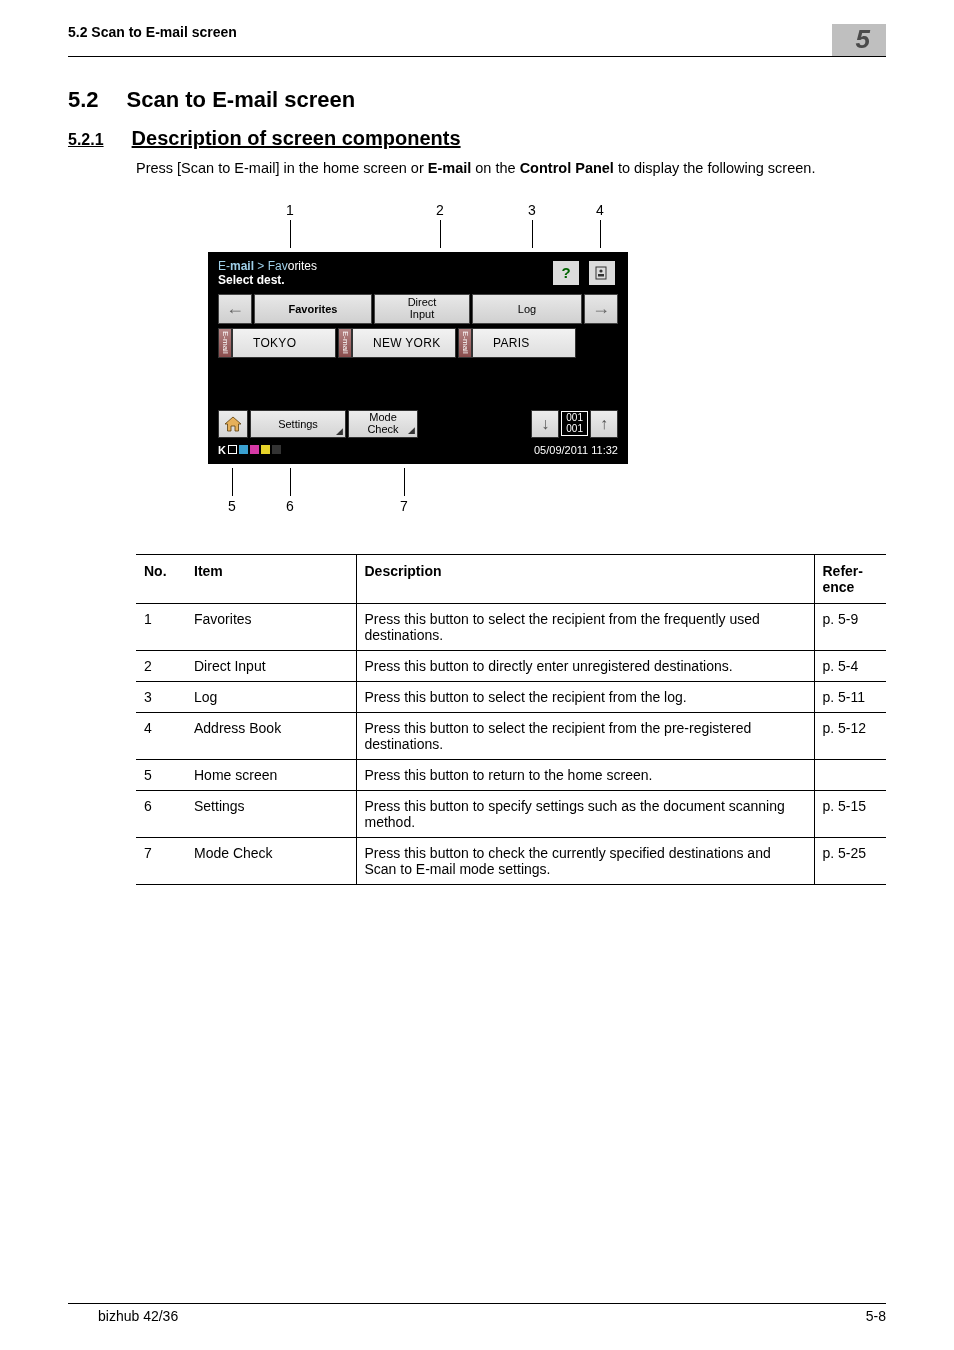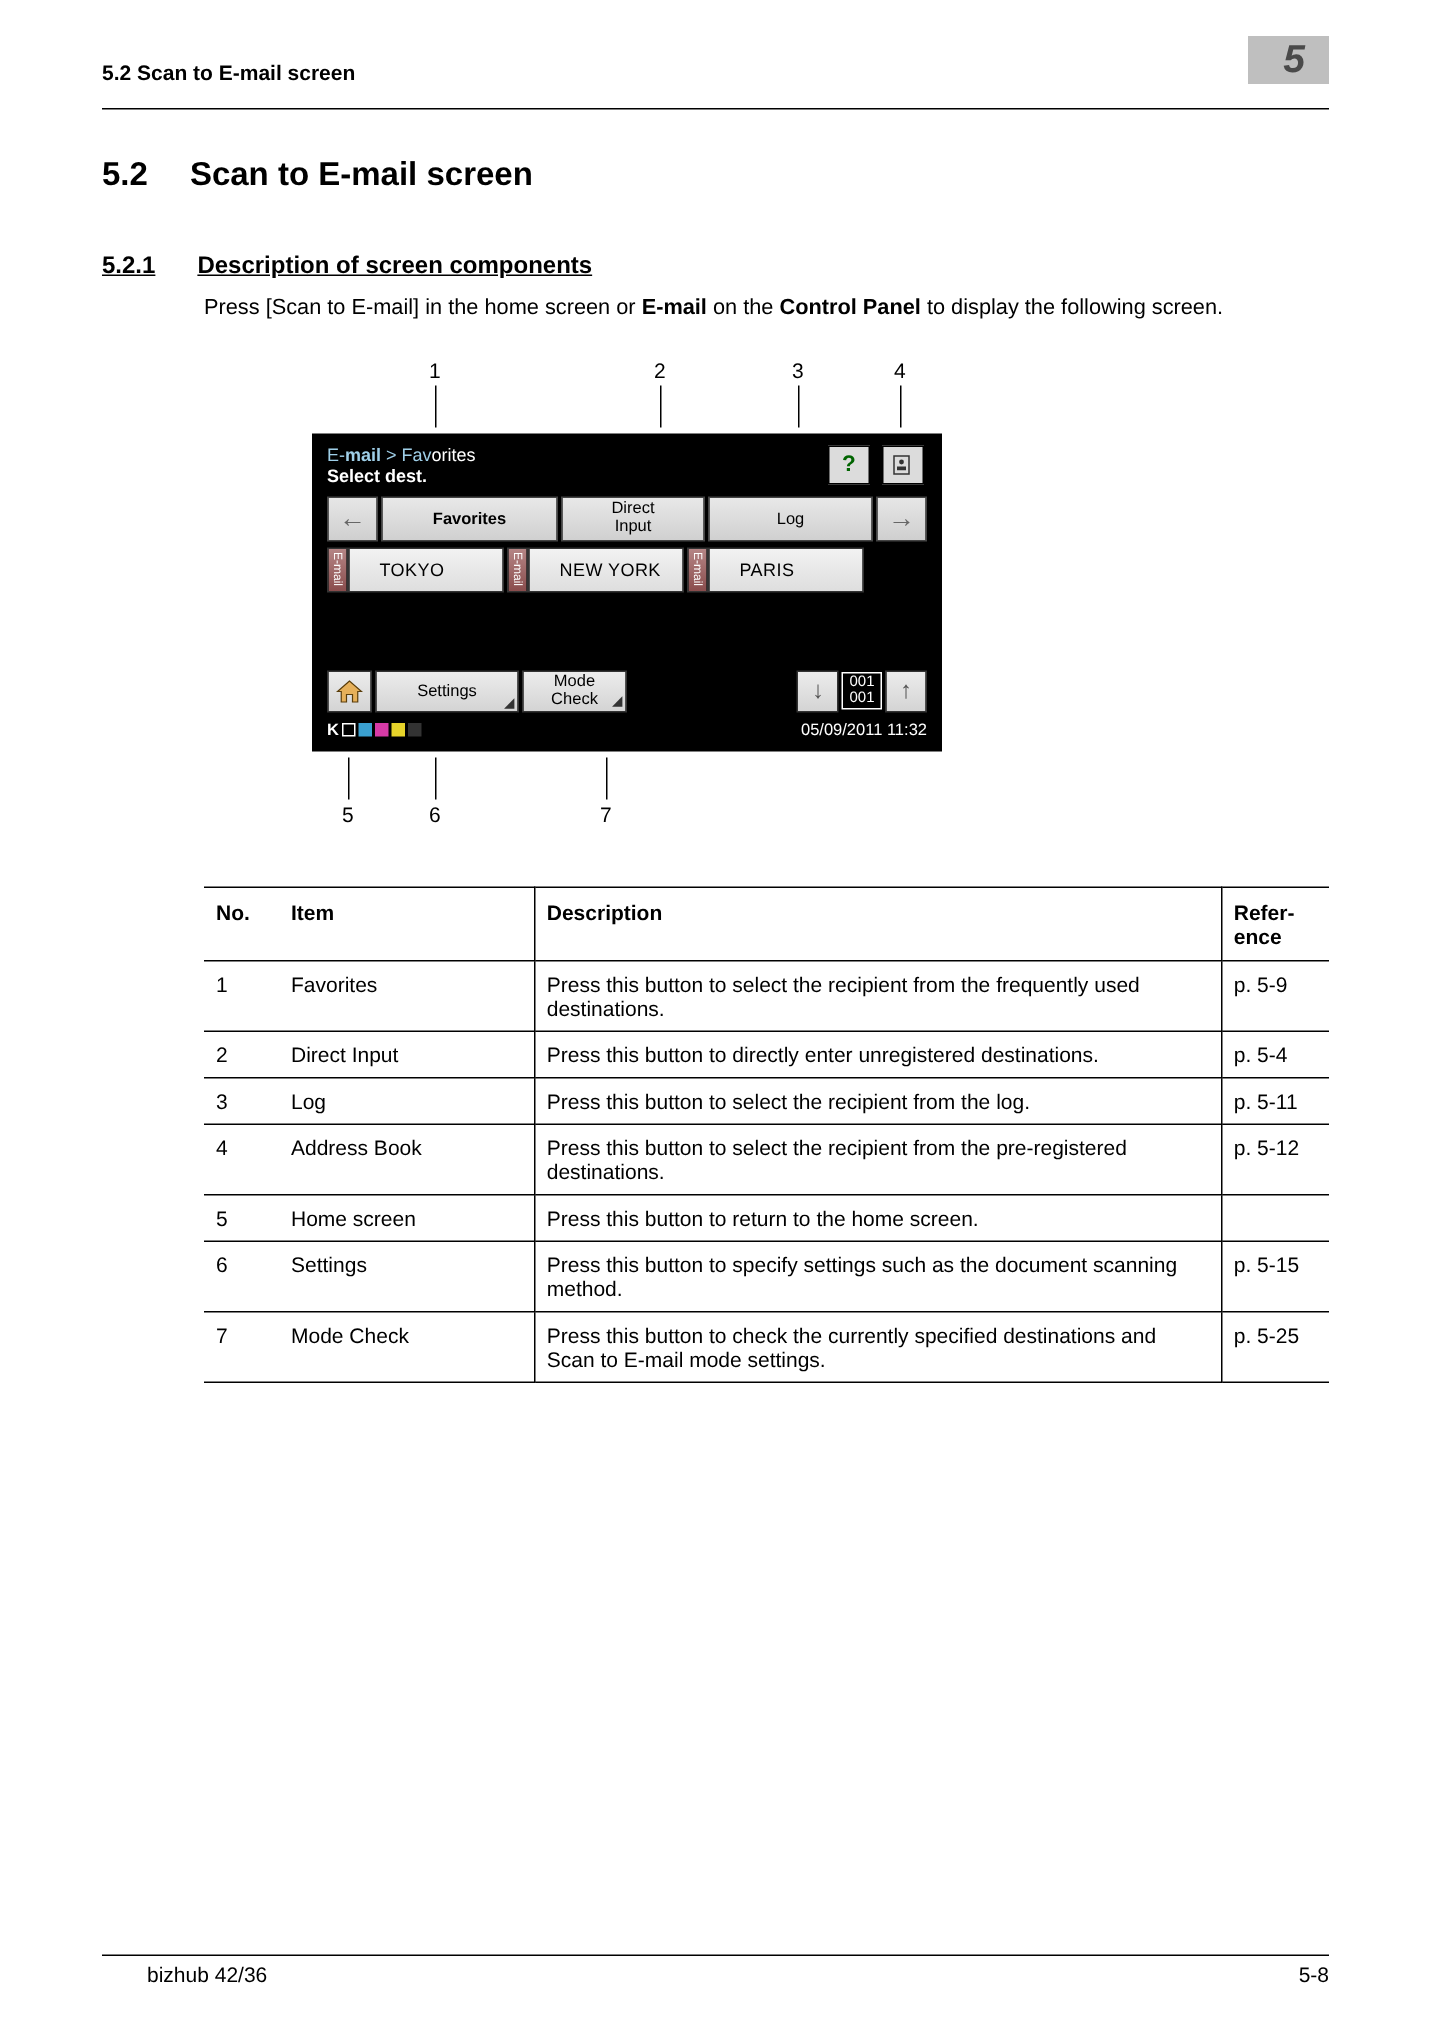--- a/index.html
+++ b/index.html
@@ -13,55 +13,55 @@
   .page {
     width: 954px;
     min-height: 1350px;
     margin: 0 auto;
     padding: 24px 68px 30px 68px;
     position: relative;
   }
   .running-head {
     display: flex;
     justify-content: space-between;
-    align-items: flex-end;
+    align-items: flex-start;
     border-bottom: 1px solid #000;
-    padding-bottom: 16px;
+    padding-bottom: 0;
     margin-bottom: 30px;
   }
   .running-head-left {
     font-weight: bold;
     font-size: 14px;
   }
   .chapter-badge {
     background: #bfbfbf;
     color: #4a4a4a;
     font-weight: bold;
     font-size: 26px;
     font-style: italic;
     padding: 2px 16px 4px 24px;
     line-height: 1;
   }
   .h2-row {
     display: flex;
     gap: 28px;
-    margin-bottom: 40px;
+    margin-bottom: 14px;
     align-items: flex-end;
   }
   .h2-num { font-weight: bold; font-size: 22px; }
   .h2-title { font-weight: bold; font-size: 22px; }
   .h3-row {
     display: flex;
     gap: 28px;
     margin-bottom: 10px;
     align-items: baseline;
     text-decoration: underline;
   }
   .h3-num { font-weight: bold; font-size: 16px; }
-  .h3-title { font-weight: bold; font-size: 16px; }
+  .h3-title { font-weight: bold; font-size: 20px; }
   .body-text { margin-left: 68px; margin-bottom: 26px; font-size: 14.5px; }
   .strong { font-weight: bold; }
 
   .figure-wrap {
     margin-left: 140px;
     margin-bottom: 40px;
   }
   .callout-row-top {
     display: flex;
     height: 50px;

